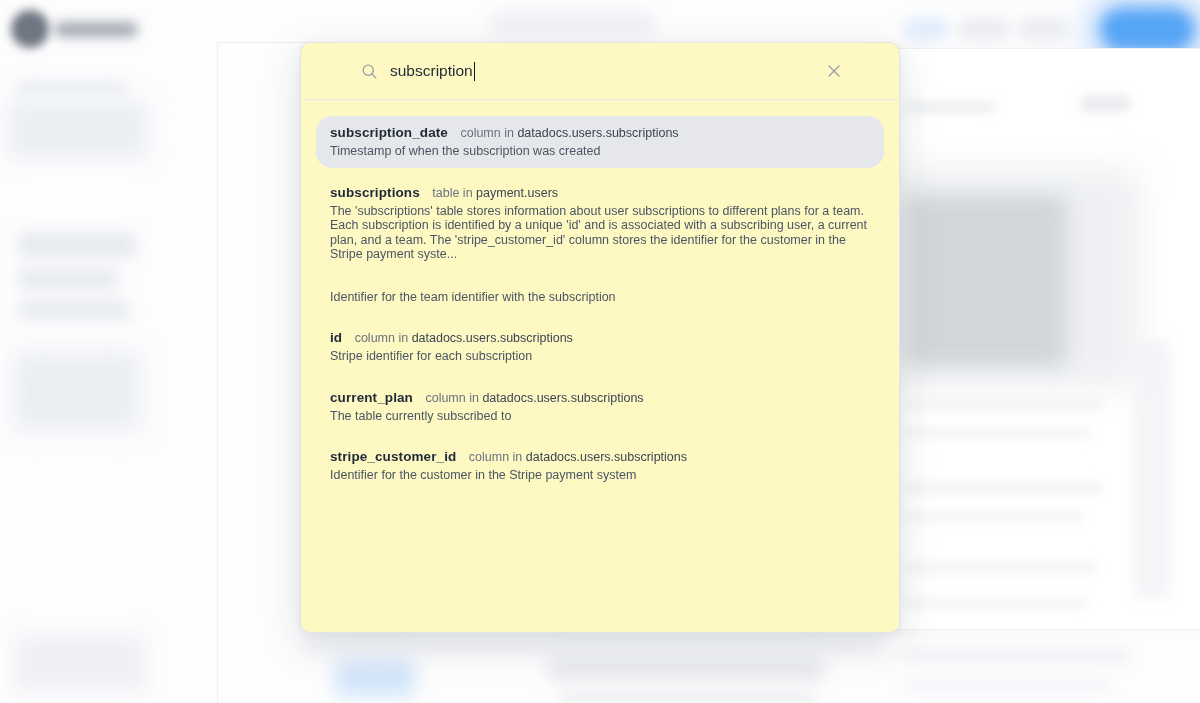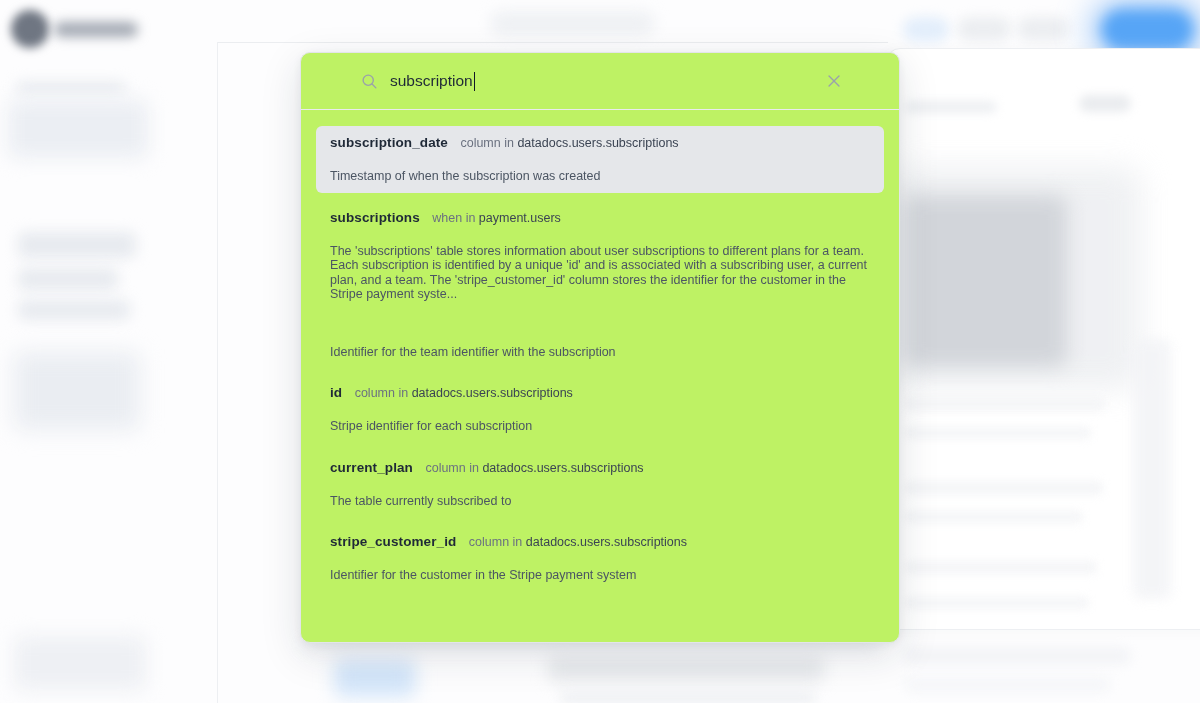--- a/index.html
+++ b/index.html
@@ -63,43 +63,43 @@
   .below-gray-1 { left:548px; top:656px; width:276px; height:26px; border-radius:8px;
     background:#e8eaed; filter:blur(8px); }
   .below-gray-2 { left:560px; top:692px; width:256px; height:11px; border-radius:6px;
     background:#edeff2; filter:blur(6px); }
   .below-right-1 { left:905px; top:648px; width:225px; height:16px; background:#f2f3f6;
     filter:blur(6px); border-radius:6px; }
   .below-right-2 { left:905px; top:678px; width:205px; height:13px; background:#f4f5f8;
     filter:blur(6px); border-radius:6px; }
 
   
-  .modal { position:absolute; left:300px; top:52px; width:600px; height:591px;
-    background:#bef264; border:1px solid #e3e5e9; border-radius:10px;
+  .modal { position:absolute; left:300px; top:42px; width:600px; height:591px;
+    background:#fef9c3; border:1px solid #e3e5e9; border-radius:10px;
     box-shadow:0 12px 40px rgba(25,35,55,.13), 0 2px 8px rgba(25,35,55,.06);
     overflow:hidden; z-index:10; }
 
   .search-header { height:57px; display:flex; align-items:center;
     padding:0 56px 0 60px; border-bottom:1px solid #e9ebee; }
   .search-icon { flex:0 0 auto; width:17px; height:17px; margin-right:12px; }
   .search-value { flex:1 1 auto; font-size:15.5px; color:#1f2937; display:flex;
     align-items:center; white-space:pre; }
   .caret { display:inline-block; width:1.5px; height:19px; background:#111827;
     margin-left:1px; }
   .close-btn { flex:0 0 auto; width:18px; height:18px; cursor:pointer; }
 
   .results { padding:16px 15px 10px 15px; }
-  .result-row { padding:8px 14px 9px 14px; border-radius:6px; margin-bottom:8px;
+  .result-row { padding:8px 14px 9px 14px; border-radius:16px; margin-bottom:8px;
     cursor:pointer; }
   .result-row.selected { background:#e5e7ea; }
   .row-head { line-height:16px; }
   .row-title { font-size:13.5px; font-weight:bold; color:#1f2937; letter-spacing:.1px; }
   .row-kind { font-size:12.5px; color:#6b7280; margin-left:8px; }
   .row-path { font-size:12.5px; color:#3b4453; }
-  .row-desc { font-size:12.5px; color:#4b5563; line-height:14.5px; margin-top:18px;
+  .row-desc { font-size:12.5px; color:#4b5563; line-height:14.5px; margin-top:3px;
     max-width:540px; }
 </style>
 </head>
 <body>
 
 <div class="backdrop">
   <div class="shape logo-blob"></div>
   <div class="shape logo-bar"></div>
   <div class="shape center-pill"></div>
   <div class="shape tr-blue-pill"></div>
@@ -161,21 +161,21 @@
       <div class="row-head">
         <span class="row-title">subscription_date</span>
         <span class="row-kind"><span>column in</span> <span class="row-path">datadocs.users.subscriptions</span></span>
       </div>
       <div class="row-desc">Timestamp of when the subscription was created</div>
     </div>
 
     <div class="result-row">
       <div class="row-head">
         <span class="row-title">subscriptions</span>
-        <span class="row-kind"><span>when in</span> <span class="row-path">payment.users</span></span>
+        <span class="row-kind"><span>table in</span> <span class="row-path">payment.users</span></span>
       </div>
       <div class="row-desc">The 'subscriptions' table stores information about user subscriptions to different plans for a team. Each subscription is identified by a unique 'id' and is associated with a subscribing user, a current plan, and a team. The 'stripe_customer_id' column stores the identifier for the customer in the Stripe payment syste...</div>
     </div>
 
     <div class="result-row">
       <div class="row-desc">Identifier for the team identifier with the subscription</div>
     </div>
 
 
     <div class="result-row">

